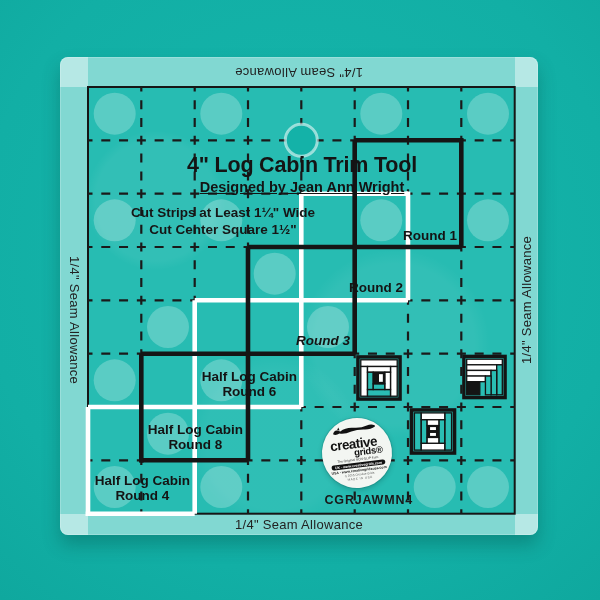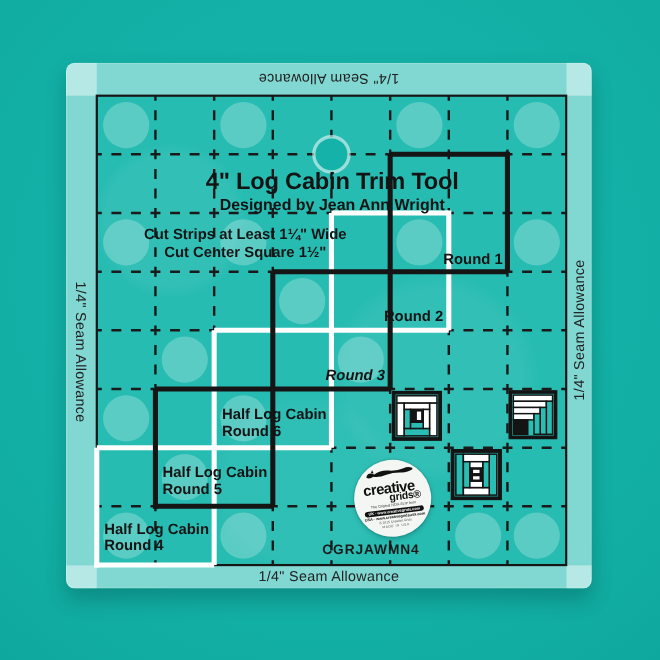--- a/index.html
+++ b/index.html
@@ -23,28 +23,28 @@
   #grid-svg{position:absolute;left:0;top:0;z-index:2;}
   
   .seam{position:absolute;z-index:3;font-size:13px;font-weight:500;color:#222;
         letter-spacing:.3px;white-space:nowrap;}
   .seam.s-top{left:239px;top:15px;transform:translate(-50%,-50%) rotate(180deg);}
   .seam.s-bottom{left:239px;top:467px;transform:translate(-50%,-50%);}
   .seam.s-left{left:14px;top:263px;transform:translate(-50%,-50%) rotate(90deg);}
   .seam.s-right{left:466px;top:243px;transform:translate(-50%,-50%) rotate(-90deg);}
   .title-block{position:absolute;z-index:3;left:90px;top:97px;width:304px;text-align:center;color:#141414;}
   .title-block .t1{font-size:21.5px;font-weight:800;letter-spacing:-.2px;line-height:1.05;}
-  .title-block .t2{font-size:14.5px;font-weight:700;margin-top:2px;}
+  .title-block .t2{font-size:14.5px;font-weight:700;margin-top:2px;text-decoration:underline;}
   .instr-block{position:absolute;z-index:3;left:32px;top:147px;width:262px;text-align:center;
                color:#161616;font-size:13.5px;font-weight:600;line-height:17px;}
   .rlabel{position:absolute;z-index:3;color:#141414;font-size:13.5px;font-weight:600;
-          text-align:left;white-space:nowrap;line-height:15px;}
+          text-align:center;white-space:nowrap;line-height:15px;}
   .r1{right:81px;top:171px;}  .r2{right:135px;top:223px;}  .r3{right:188px;top:276px;font-style:italic;}
   .r4{right:241px;top:312px;} .r5{right:295px;top:365px;}  .r6{right:348px;top:416px;}
-  .sku{position:absolute;z-index:3;left:233px;top:436px;width:120px;text-align:left;
+  .sku{position:absolute;z-index:3;left:233px;top:436px;width:120px;text-align:right;
        color:#1a1a1a;font-size:12.5px;font-weight:600;letter-spacing:.8px;}
   
   .block-icon{position:absolute;z-index:3;}
   .icon-a{left:295px;top:298px;} .icon-b{left:402px;top:297px;} .icon-c{left:348px;top:351px;}
   
   #logo{position:absolute;z-index:4;left:262px;top:361px;width:70px;height:70px;border-radius:50%;
         background:#f3f6f2;transform:rotate(-7deg);overflow:hidden;
         box-shadow:0 0 0 1px rgba(0,0,0,.08), 0 2px 5px rgba(0,45,40,.25);}
   #logo .inner{width:140px;height:140px;transform:scale(.5);transform-origin:0 0;
                display:flex;flex-direction:column;align-items:center;padding-top:14px;box-sizing:border-box;
@@ -155,21 +155,21 @@
 
     <div class="rlabel r1">Round 1</div>
     <div class="rlabel r2">Round 2</div>
     <div class="rlabel r3">Round 3</div>
     <div class="rlabel r4">
       <div>Half Log Cabin</div>
       <div>Round 6</div>
     </div>
     <div class="rlabel r5">
       <div>Half Log Cabin</div>
-      <div>Round 5</div>
+      <div>Round 8</div>
     </div>
     <div class="rlabel r6">
       <div>Half Log Cabin</div>
       <div>Round 4</div>
     </div>
 
     <div class="sku">CGRJAWMN4</div>
 
     <svg class="block-icon icon-a" width="48" height="46" viewBox="0 0 48 48">
       <g stroke="#141414" stroke-width="1.4">

